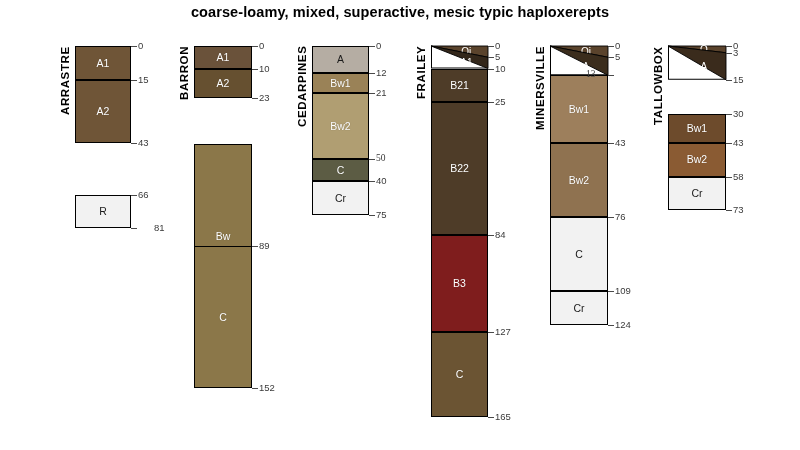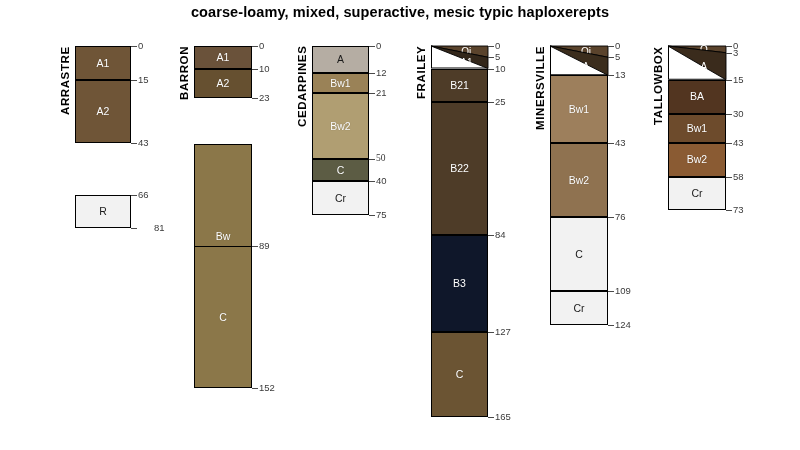--- a/index.html
+++ b/index.html
@@ -136,21 +136,21 @@
       </div>
       <div class="profile" style="left: 0px;">
         <div class="pname" style="left: 415px; top: 46px; height: 215px;">FRAILEY</div>
         <div class="col" style="left: 431px; top: 46px; width: 57px; height: 371.25px;">
           <div class="hz" style="top: 22.5px; height: 33.75px; width: 57px; background: rgb(78, 60, 40);">
             <span class="hzlab">B21</span>
           </div>
           <div class="hz" style="top: 56.25px; height: 132.75px; width: 57px; background: rgb(78, 60, 40);">
             <span class="hzlab">B22</span>
           </div>
-          <div class="hz" style="top: 189px; height: 96.75px; width: 57px; background: #0f172a;">
+          <div class="hz" style="top: 189px; height: 96.75px; width: 57px; background: #7f1d1d;">
             <span class="hzlab">B3</span>
           </div>
           <div class="hz" style="top: 285.75px; height: 85.5px; width: 57px; background: rgb(107, 84, 51);">
             <span class="hzlab">C</span>
           </div>
           <svg class="leadsvg" width="57" height="22.5" style="top: 0px;">
             <rect x="0.5" y="0.5" width="56" height="21.5" fill="#ffffff" stroke="#000" stroke-width="1"></rect>
             <polygon points="0,0 57,0.00 57,11.25" fill="#5a432c" stroke="#000" stroke-width="0.9"></polygon>
             <text x="35.339999999999996" y="9.13" fill="#ffffff" font-size="10" font-family="&quot;Liberation Sans&quot;, sans-serif" text-anchor="middle">Oi</text>
             <polygon points="0,0 57,11.25 57,22.50" fill="#33271a" stroke="#000" stroke-width="0.9"></polygon>
@@ -193,36 +193,33 @@
             <text x="35.96" y="9.13" fill="#ffffff" font-size="10" font-family="&quot;Liberation Sans&quot;, sans-serif" text-anchor="middle">Oi</text>
             <polygon points="0,0 58,11.25 58,29.25" fill="#3b2d1d" stroke="#000" stroke-width="0.9"></polygon>
             <text x="35.96" y="23.75" fill="#ffffff" font-size="10" font-family="&quot;Liberation Sans&quot;, sans-serif" text-anchor="middle">A</text>
           </svg>
         </div>
         <div class="tick" style="left: 608px; top: 46px; width: 6px;"></div>
         <div class="dlab" style="left: 615px; top: 41px;">0</div>
         <div class="tick" style="left: 608px; top: 57.25px; width: 6px;"></div>
         <div class="dlab" style="left: 615px; top: 52.25px;">5</div>
         <div class="tick" style="left: 608px; top: 75.25px; width: 6px;"></div>
-        <div class="dlab" style="left: 615px; top: 70.25px;">13</div>
+        <div class="dlab" style="left: 586px; top: 70.25px; font-family: Liberation Serif, serif;">13</div>
         <div class="tick" style="left: 608px; top: 142.75px; width: 6px;"></div>
         <div class="dlab" style="left: 615px; top: 137.75px;">43</div>
         <div class="tick" style="left: 608px; top: 217px; width: 6px;"></div>
         <div class="dlab" style="left: 615px; top: 212px;">76</div>
         <div class="tick" style="left: 608px; top: 291.25px; width: 6px;"></div>
         <div class="dlab" style="left: 615px; top: 286.25px;">109</div>
         <div class="tick" style="left: 608px; top: 325px; width: 6px;"></div>
         <div class="dlab" style="left: 615px; top: 320px;">124</div>
       </div>
       <div class="profile" style="left: 0px;">
         <div class="pname" style="left: 652px; top: 46px; height: 200px;">TALLOWBOX</div>
         <div class="col" style="left: 668px; top: 46px; width: 58px; height: 164.25px;">
-          <div class="hz" style="top: 33.75px; height: 33.75px; width: 58px; background: rgb(82, 53, 32);">
-            <span class="hzlab">BA</span>
-          </div>
           <div class="hz" style="top: 67.5px; height: 29.25px; width: 58px; background: rgb(109, 75, 44);">
             <span class="hzlab">Bw1</span>
           </div>
           <div class="hz" style="top: 96.75px; height: 33.75px; width: 58px; background: rgb(138, 91, 51);">
             <span class="hzlab">Bw2</span>
           </div>
           <div class="hz" style="top: 130.5px; height: 33.75px; width: 58px; background: rgb(242, 242, 242);">
             <span class="hzlab dark">Cr</span>
           </div>
           <svg class="leadsvg" width="58" height="33.75" style="top: 0px;">

